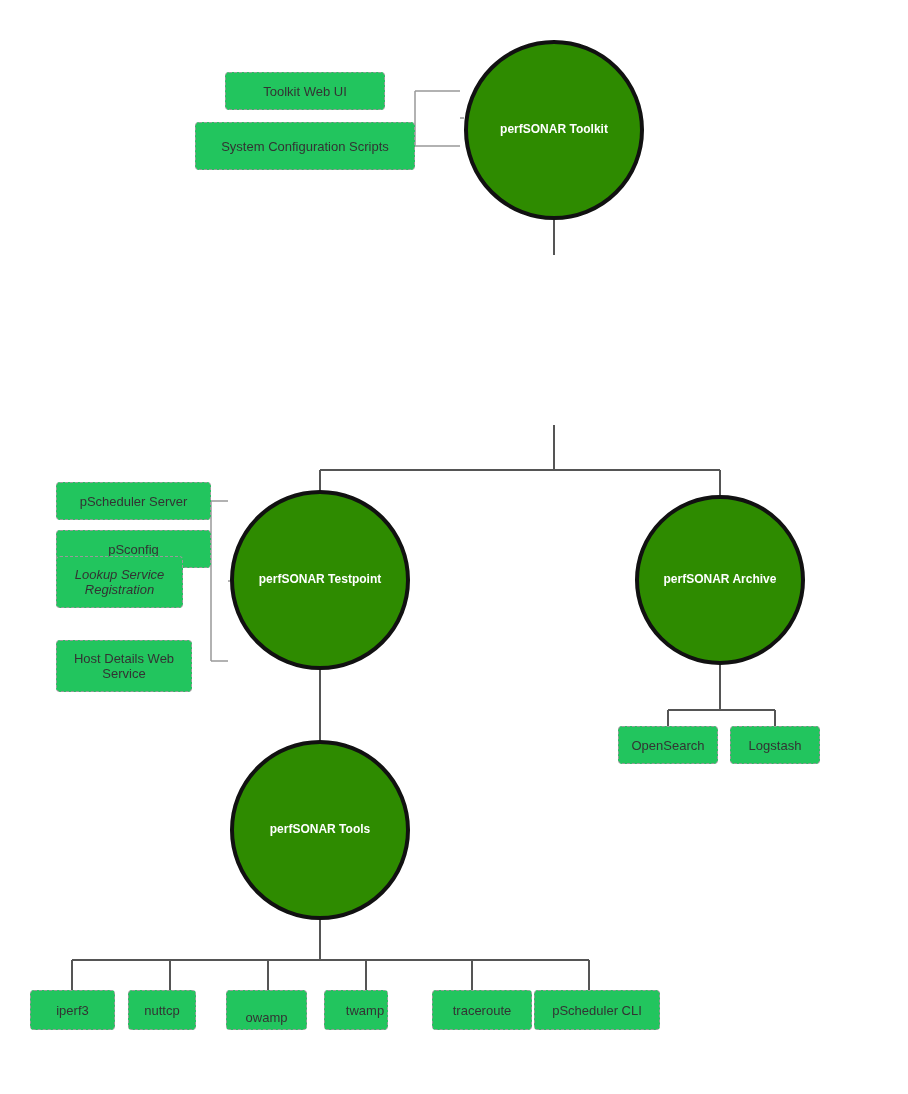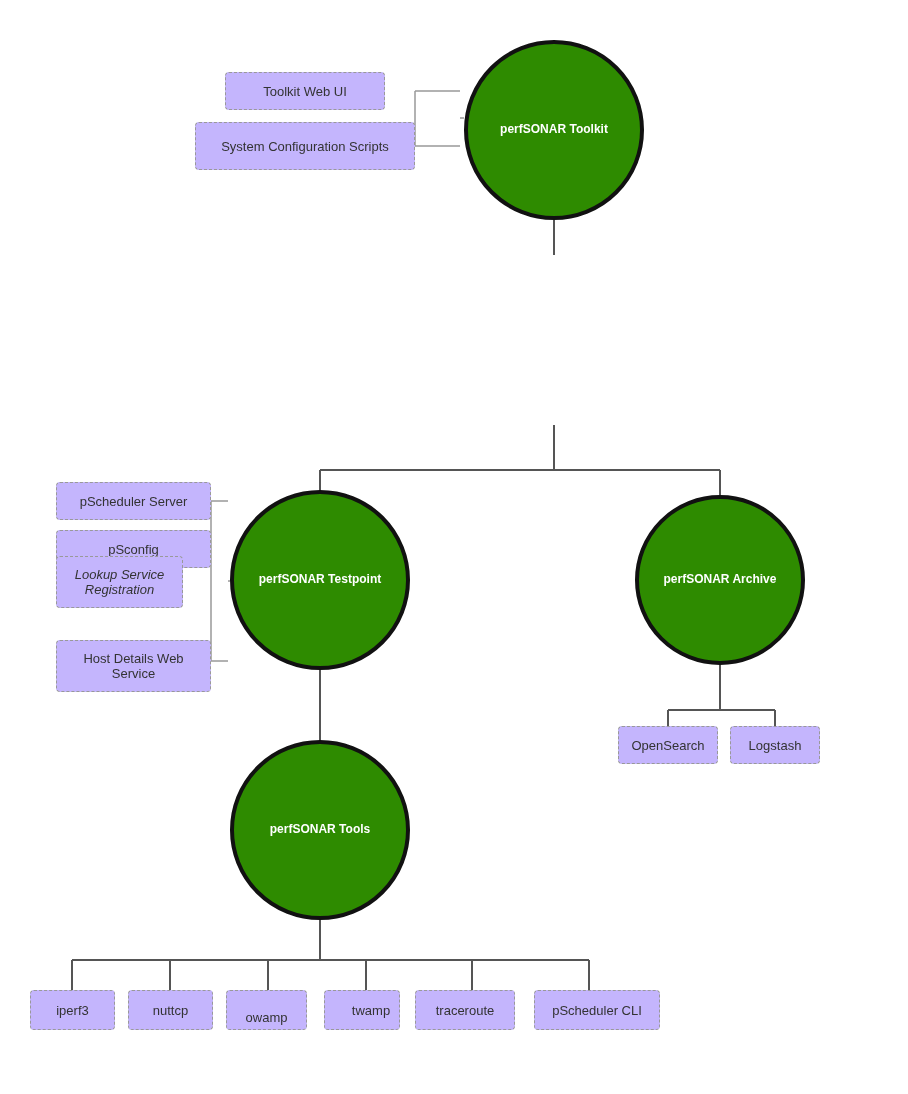--- a/index.html
+++ b/index.html
@@ -41,21 +41,21 @@
       color: #fff;
       font-weight: bold;
       font-size: 12px;
       line-height: 1.3;
     }
 
     
     .dashed-box {
       position: absolute;
       border: 1.5px dashed #999;
-      background: #c4b5fd;
+      background: #22c55e;
       border-radius: 4px;
       display: flex;
       align-items: center;
       justify-content: center;
       text-align: center;
       font-size: 13px;
       color: #333;
       padding: 4px 6px;
     }
   </style>
@@ -126,43 +126,43 @@
 
   <div class="dashed-box" style="left: 56px; top: 482px; width: 155px; height: 38px;">
     <span>pScheduler Server</span>
   </div>
   <div class="dashed-box" style="left: 56px; top: 530px; width: 155px; height: 38px;">
     <span>pSconfig</span>
   </div>
   <div class="dashed-box" style="left: 56px; top: 556px; width: 127px; height: 52px; font-style: italic;">
     <span>Lookup Service Registration</span>
   </div>
-  <div class="dashed-box" style="left: 56px; top: 640px; width: 155px; height: 52px;">
+  <div class="dashed-box" style="left: 56px; top: 640px; width: 136px; height: 52px;">
     <span>Host Details Web Service</span>
   </div>
 
   <div class="dashed-box" style="left: 618px; top: 726px; width: 100px; height: 38px;">
     <span>OpenSearch</span>
   </div>
   <div class="dashed-box" style="left: 730px; top: 726px; width: 90px; height: 38px;">
     <span>Logstash</span>
   </div>
 
   <div class="dashed-box" style="left: 30px; top: 990px; width: 85px; height: 40px;">
     <span>iperf3</span>
   </div>
-  <div class="dashed-box" style="left: 128px; top: 990px; width: 85px; height: 40px;">
+  <div class="dashed-box" style="left: 128px; top: 990px; width: 68px; height: 40px;">
     <span>nuttcp</span>
   </div>
   <div class="dashed-box" style="left: 226px; top: 990px; width: 81px; height: 40px; align-items: flex-end;">
     <span>owamp</span>
   </div>
-  <div class="dashed-box" style="left: 324px; top: 990px; width: 76px; height: 40px; padding-left: 24px;">
+  <div class="dashed-box" style="left: 324px; top: 990px; width: 64px; height: 40px; padding-left: 24px;">
     <span>twamp</span>
   </div>
-  <div class="dashed-box" style="left: 415px; top: 990px; width: 100px; height: 40px;">
+  <div class="dashed-box" style="left: 432px; top: 990px; width: 100px; height: 40px;">
     <span>traceroute</span>
   </div>
   <div class="dashed-box" style="left: 534px; top: 990px; width: 126px; height: 40px;">
     <span>pScheduler CLI</span>
   </div>
 
 </div>
 
 </body></html>

